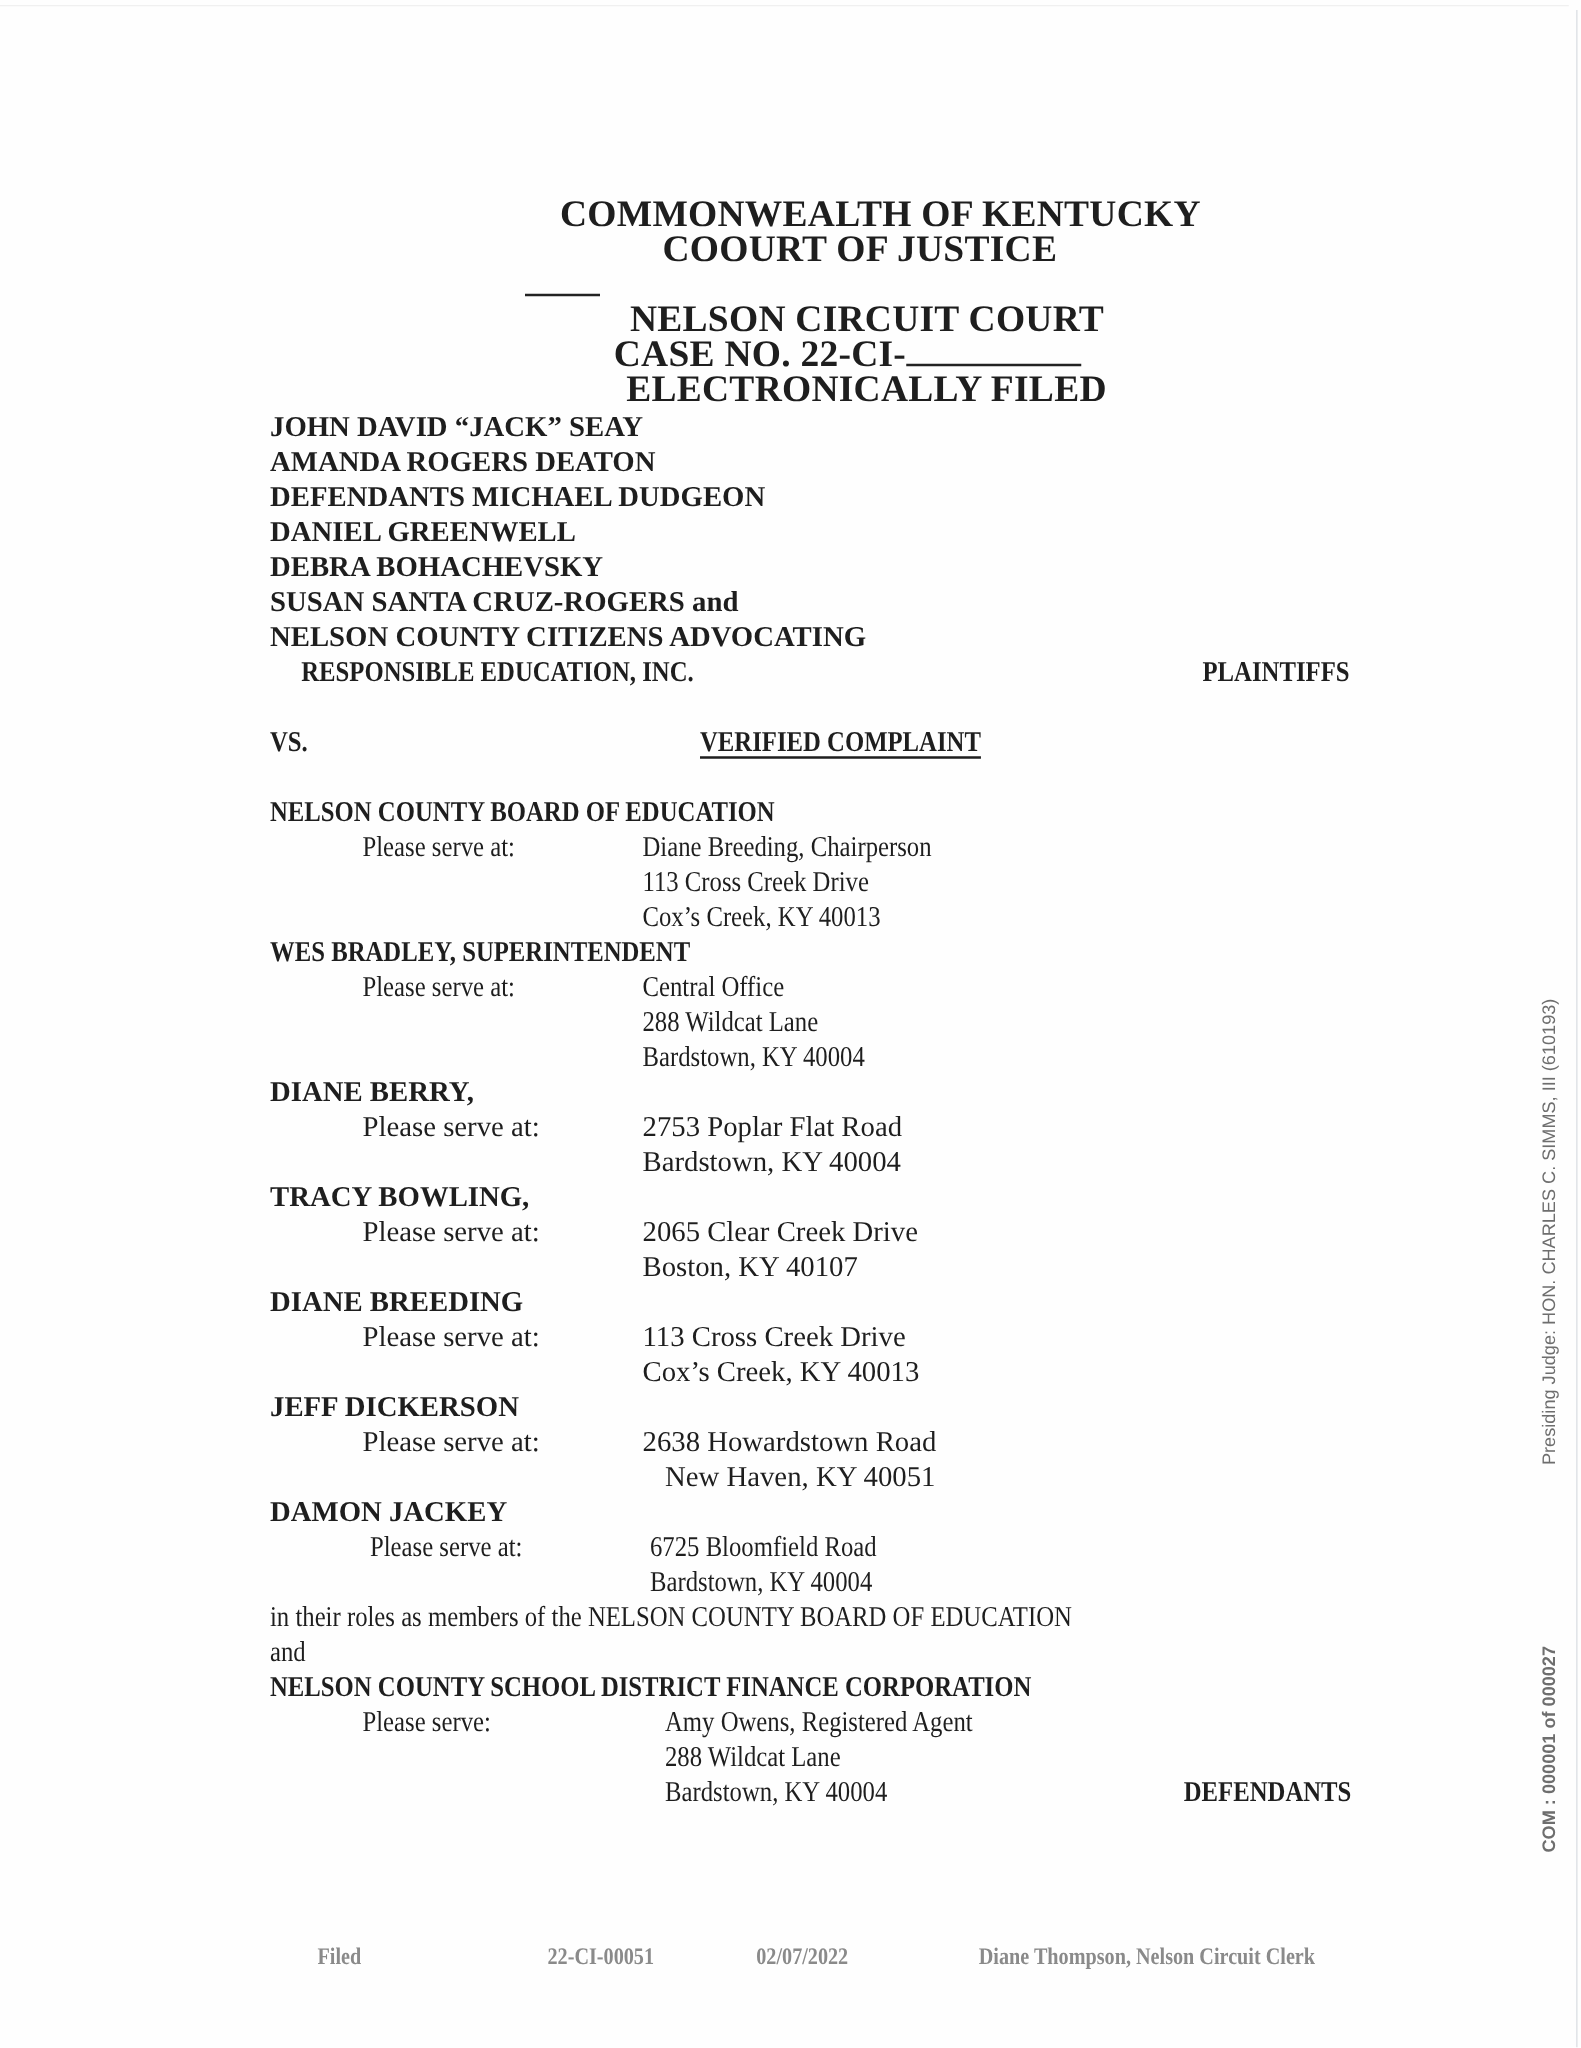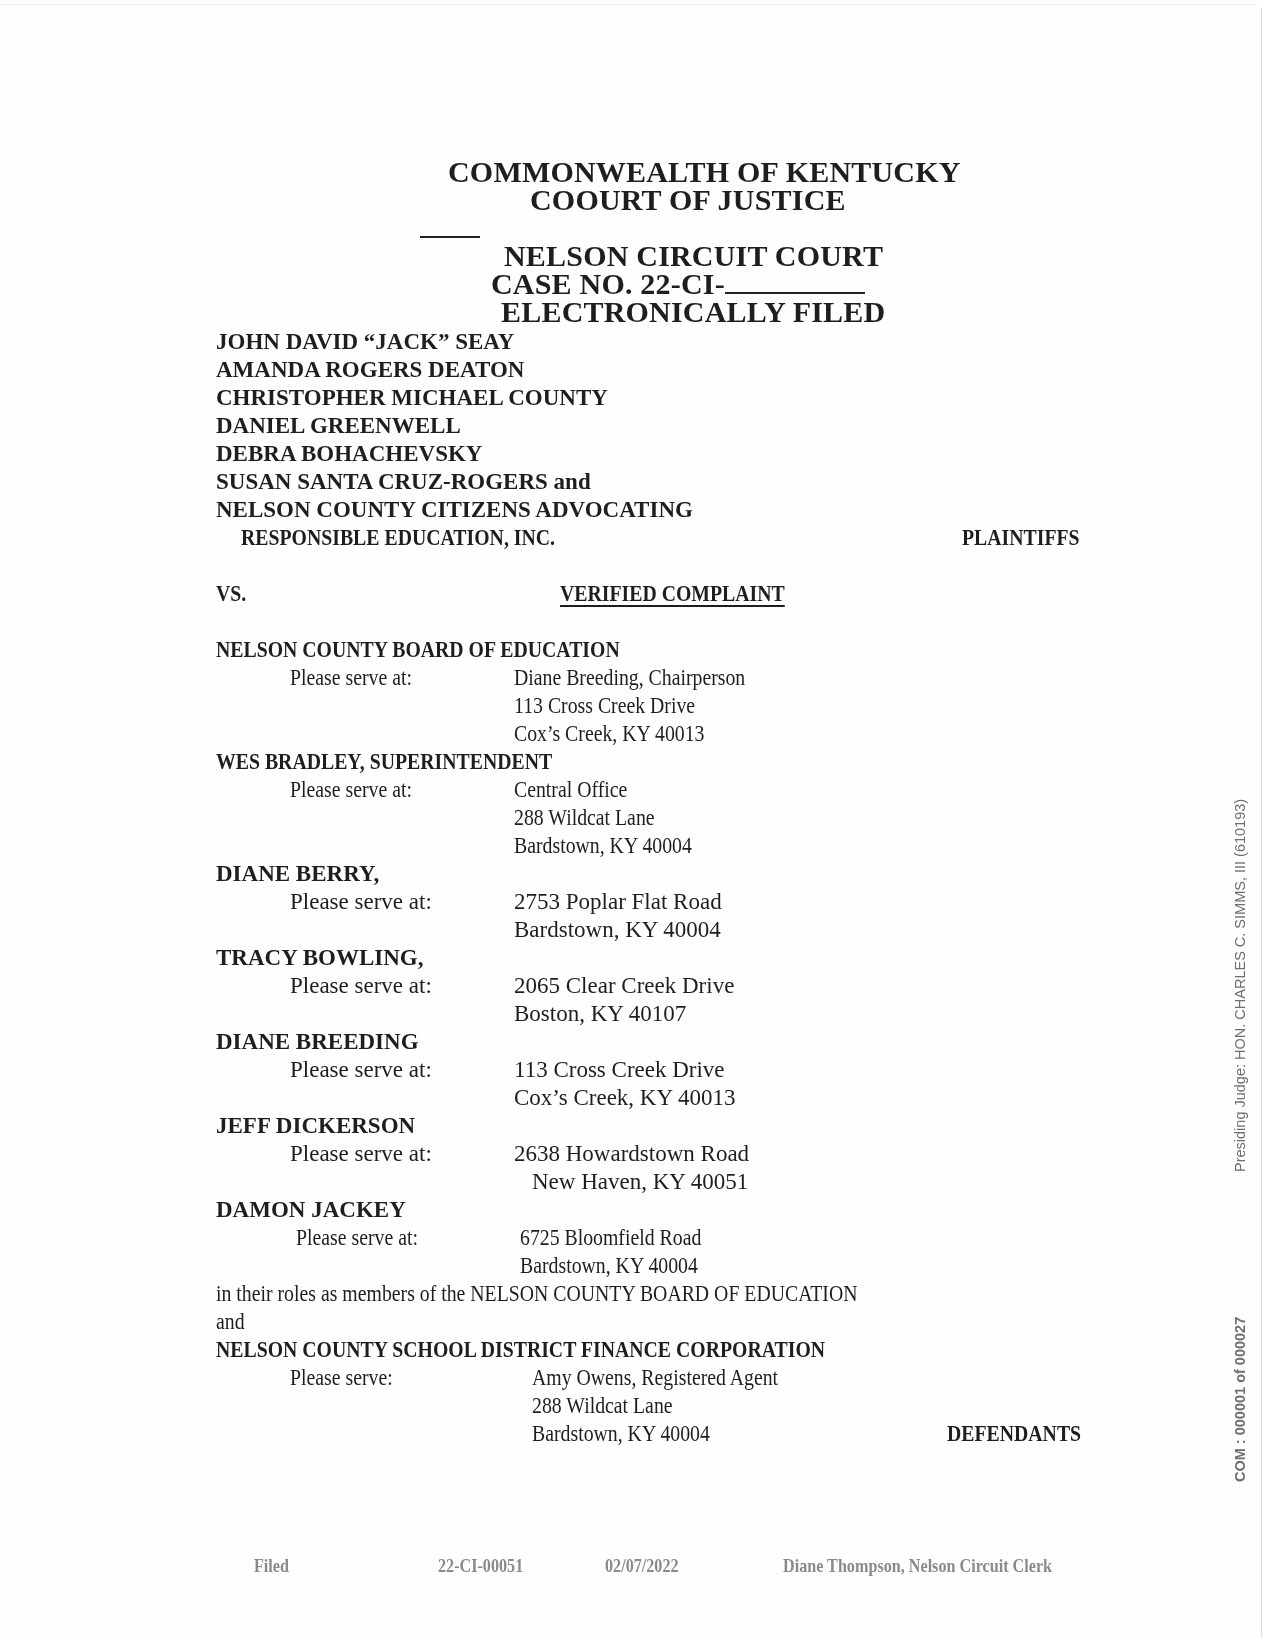--- a/index.html
+++ b/index.html
@@ -39,21 +39,21 @@
     <div class="cl" style="left:504px; top:84px;">NELSON CIRCUIT COURT</div>
     <div class="cl" style="left:491px; top:112px;">
       <span>CASE NO. 22-CI-</span><span class="blank" style="width:140px; margin-left:0;"></span>
     </div>
     <div class="cl" style="left:501px; top:140px;">ELECTRONICALLY FILED</div>
   </div>
 
   <div>
     <div class="row b" style="left:216px; top:328px;">JOHN DAVID “JACK” SEAY</div>
     <div class="row b" style="left:216px; top:356px;">AMANDA ROGERS DEATON</div>
-    <div class="row b" style="left:216px; top:384px;">CHRISTOPHER MICHAEL COUNTY</div>
+    <div class="row b" style="left:216px; top:384px;">DEFENDANTS MICHAEL DUDGEON</div>
     <div class="row b" style="left:216px; top:412px;">DANIEL GREENWELL</div>
     <div class="row b" style="left:216px; top:440px;">DEBRA BOHACHEVSKY</div>
     <div class="row b" style="left:216px; top:468px;">SUSAN SANTA CRUZ-ROGERS and</div>
     <div class="row b" style="left:216px; top:496px;">NELSON COUNTY CITIZENS ADVOCATING</div>
     <div class="row b cond" style="left:241px; top:524px;">RESPONSIBLE EDUCATION, INC.</div>
     <div class="row b cond" style="left:962px; top:524px;">PLAINTIFFS</div>
   </div>
 
   <div class="row b cond" style="left:216px; top:580px;">VS.</div>
   <div class="row b cond u" style="left:560px; top:580px;">VERIFIED COMPLAINT</div>

